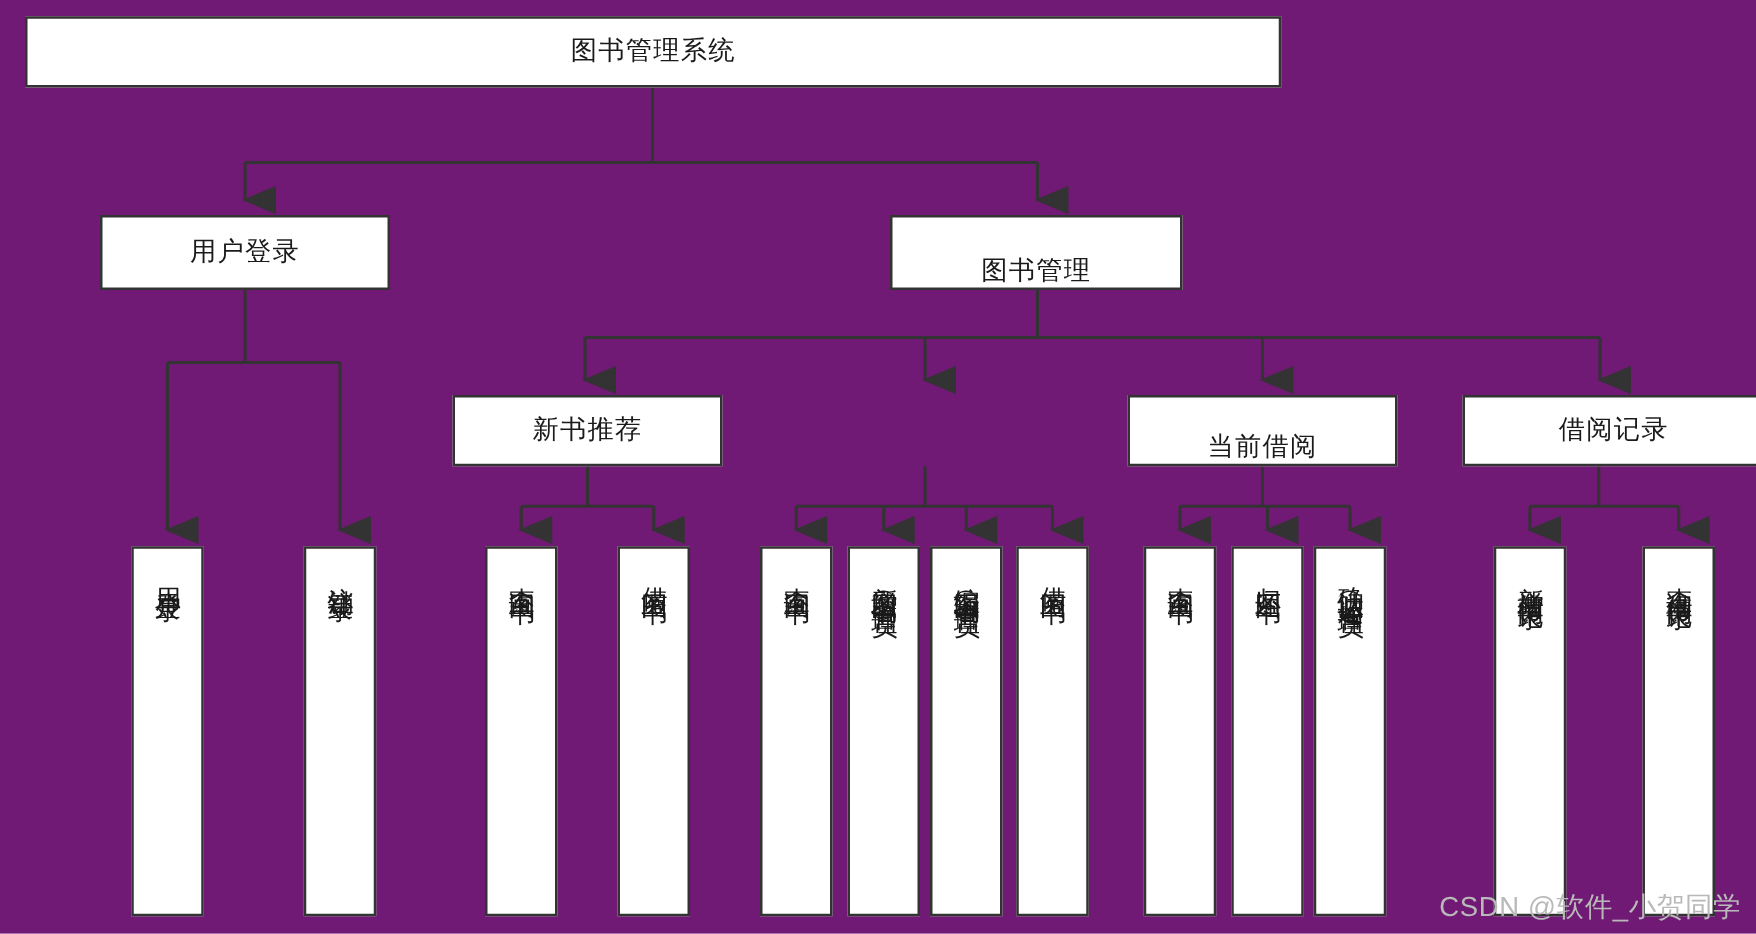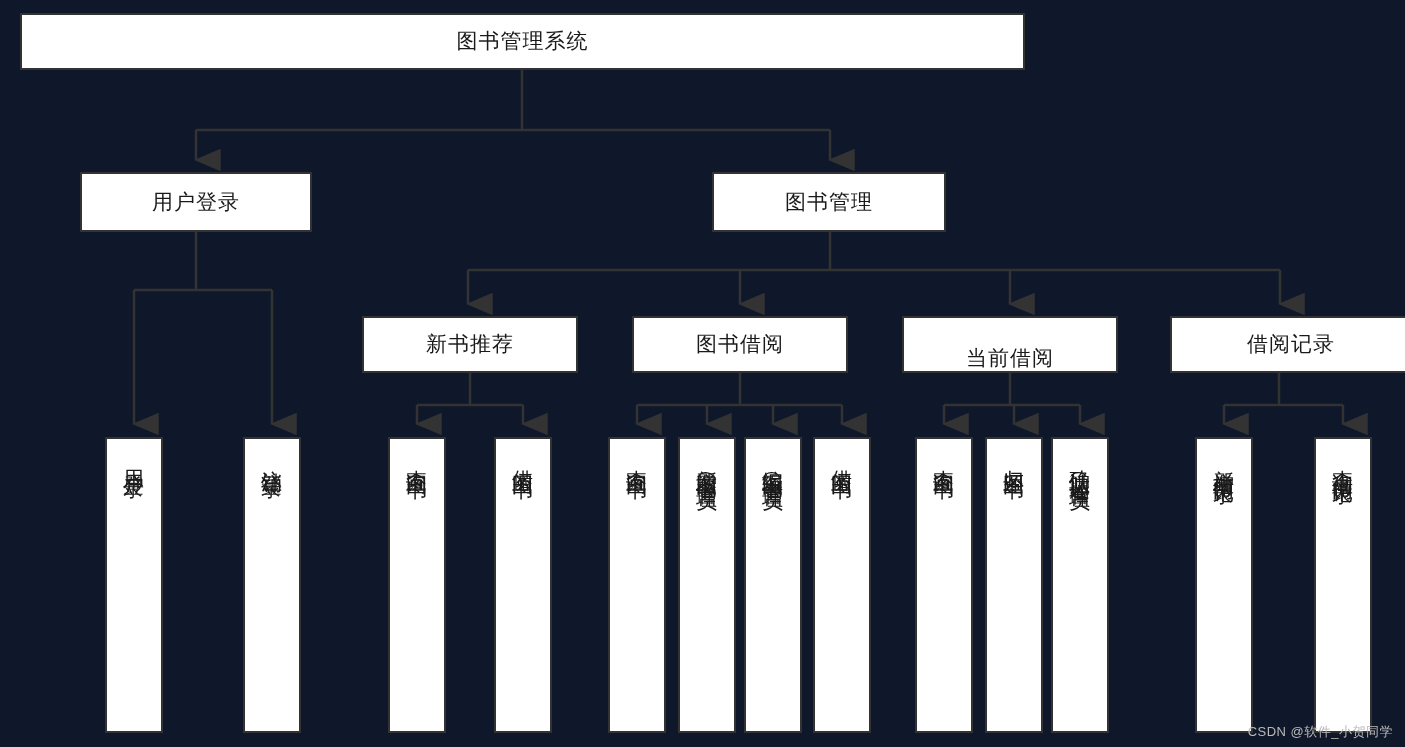--- a/index.html
+++ b/index.html
@@ -7,21 +7,21 @@
     padding: 0;
     background: #ffffff;
   }
   body {
     font-family: "Liberation Sans", "DejaVu Sans", sans-serif;
   }
   #diagram-root {
     position: relative;
     width: 1405px;
     height: 747px;
-    background: #0f172a;
+    background: #701a75;
     overflow: hidden;
   }
   svg#edges {
     position: absolute;
     left: 0;
     top: 0;
     width: 1405px;
     height: 747px;
   }
   .node {
@@ -50,21 +50,21 @@
     text-orientation: upright;
     font-size: 21px;
     letter-spacing: 3px;
     line-height: 1;
     white-space: nowrap;
   }
   #watermark {
     position: absolute;
     right: 12px;
     bottom: 6px;
-    font-size: 13px;
+    font-size: 22px;
     color: #b9b9b9;
     letter-spacing: 0.5px;
     user-select: none;
     pointer-events: none;
   }
 </style>
 </head>
 <body>
 
 <div id="diagram-root">
@@ -119,29 +119,26 @@
     </g>
   </svg>
 
   <div class="node" style="left:20px; top:13px; width:1005px; height:57px;">
     <span class="label">图书管理系统</span>
   </div>
 
   <div class="node" style="left:80px; top:172px; width:232px; height:60px;">
     <span class="label">用户登录</span>
   </div>
-  <div class="node" style="left:712px; top:172px; width:234px; height:60px;">
+  <div class="node" style="left:712px; top:172px; width:234px; height:60px;align-items:flex-end;">
     <span class="label">图书管理</span>
   </div>
 
   <div class="node" style="left:362px; top:316px; width:216px; height:57px;">
     <span class="label">新书推荐</span>
-  </div>
-  <div class="node" style="left:632px; top:316px; width:216px; height:57px;">
-    <span class="label">图书借阅</span>
   </div>
   <div class="node" style="left:902px; top:316px; width:216px; height:57px;align-items:flex-end;">
     <span class="label">当前借阅</span>
   </div>
   <div class="node" style="left:1170px; top:316px; width:242px; height:57px;">
     <span class="label">借阅记录</span>
   </div>
 
   <div class="node vertical" style="left:105px; top:437px; width:58px; height:296px;">
     <span class="label">用户登录</span>

